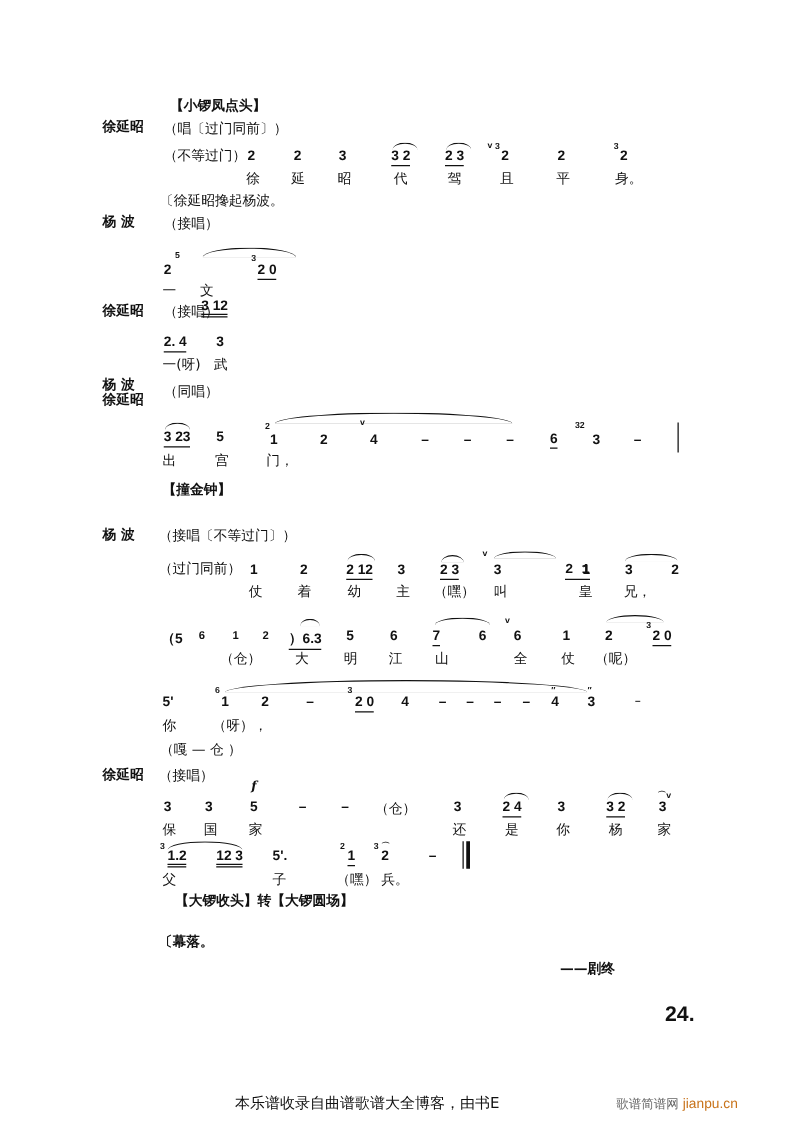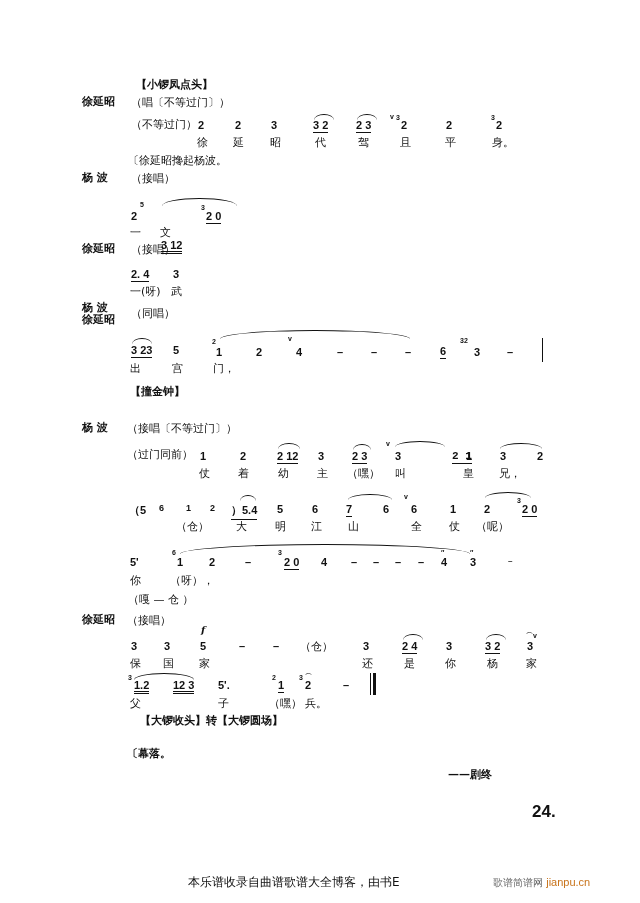--- a/index.html
+++ b/index.html
@@ -23,21 +23,21 @@
   .page-num { font-weight: bold; font-size: 17px; font-family: "Liberation Sans", sans-serif; }
   .footer { font-size: 12px; font-family: "DejaVu Sans", sans-serif; }
   .watermark { font-size: 10px; color: #666; font-family: "DejaVu Serif", serif; }
   .watermark .url { color: #c8731a; font-family: "Liberation Sans", sans-serif; font-size: 11px; }
 </style>
 </head>
 <body>
 
 <div class="abs bracket" style="left:120px;top:77px;margin-left:16px;">【小锣凤点头】</div>
 <div class="abs role" style="left:82px;top:96px;">徐延昭</div>
-<div class="abs dir" style="left:131px;top:95px;">（唱〔不等过门〕）</div>
+<div class="abs dir" style="left:131px;top:95px;">（唱〔过门同前〕）</div>
 
 <div class="abs dir" style="left:131px;top:117px;">（不等过门）</div>
 <div>
   <span class="abs n" style="left:198px;top:119px;">2</span>
   <span class="abs n" style="left:235px;top:119px;">2</span>
   <span class="abs n" style="left:271px;top:119px;">3</span>
   <div class="slur" style="left:314px;top:114px;width:20px;"></div>
   <span class="abs n ul" style="left:313px;top:119px;">3 2</span>
   <div class="slur" style="left:357px;top:114px;width:20px;"></div>
   <span class="abs n ul" style="left:356px;top:119px;">2 3</span>
@@ -145,21 +145,21 @@
   <span class="abs ly" style="left:463px;top:466px;">皇</span>
   <span class="abs ly" style="left:499px;top:466px;">兄，</span>
 </div>
 
 <div>
   <span class="abs n" style="left:129px;top:503px;">（5</span>
   <span class="abs n" style="left:159px;top:503px;font-size:9px;">6</span>
   <span class="abs n" style="left:186px;top:503px;font-size:9px;">1</span>
   <span class="abs n" style="left:210px;top:503px;font-size:9px;">2</span>
   <div class="slur" style="left:240px;top:495px;width:16px;"></div>
-  <span class="abs n ul" style="left:231px;top:503px;">）5.4</span>
+  <span class="abs n ul" style="left:231px;top:503px;">）6.3</span>
   <span class="abs n" style="left:277px;top:503px;">5</span>
   <span class="abs n" style="left:312px;top:503px;">6</span>
   <div class="slur" style="left:348px;top:494px;width:44px;"></div>
   <span class="abs n ul" style="left:346px;top:503px;">7</span>
   <span class="abs n" style="left:383px;top:503px;">6</span>
   <span class="abs grace" style="left:404px;top:493px;">v</span>
   <span class="abs n" style="left:411px;top:503px;">6</span>
   <span class="abs n" style="left:450px;top:503px;">1</span>
   <div class="slur" style="left:485px;top:492px;width:46px;"></div>
   <span class="abs n" style="left:484px;top:503px;">2</span>

